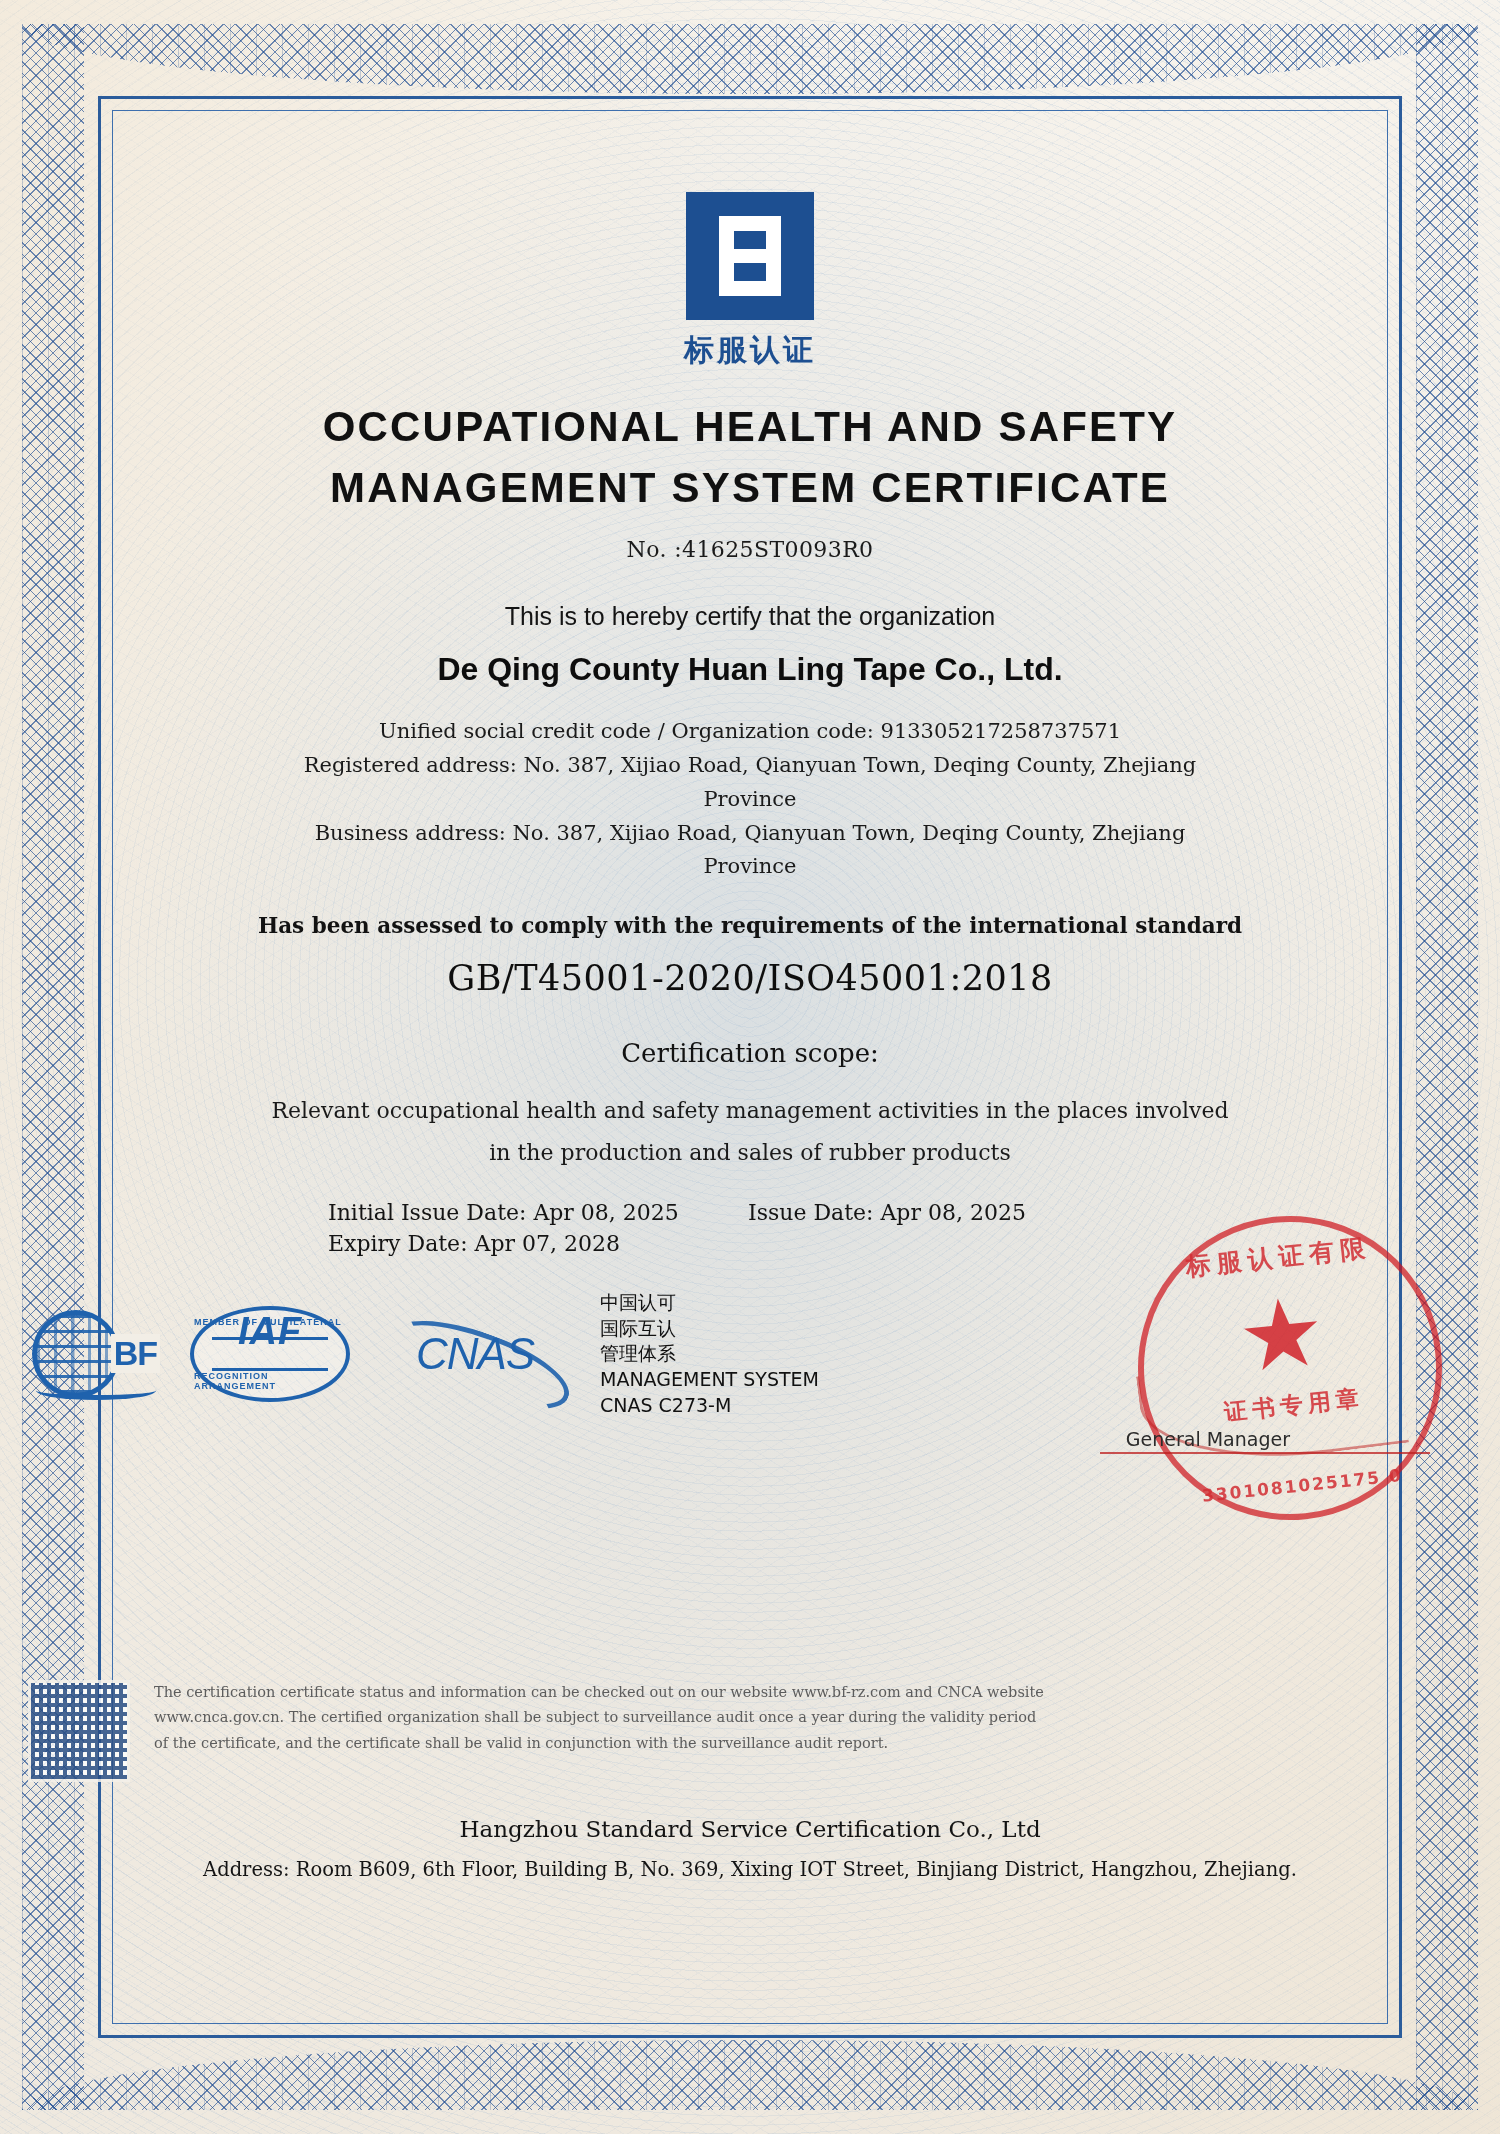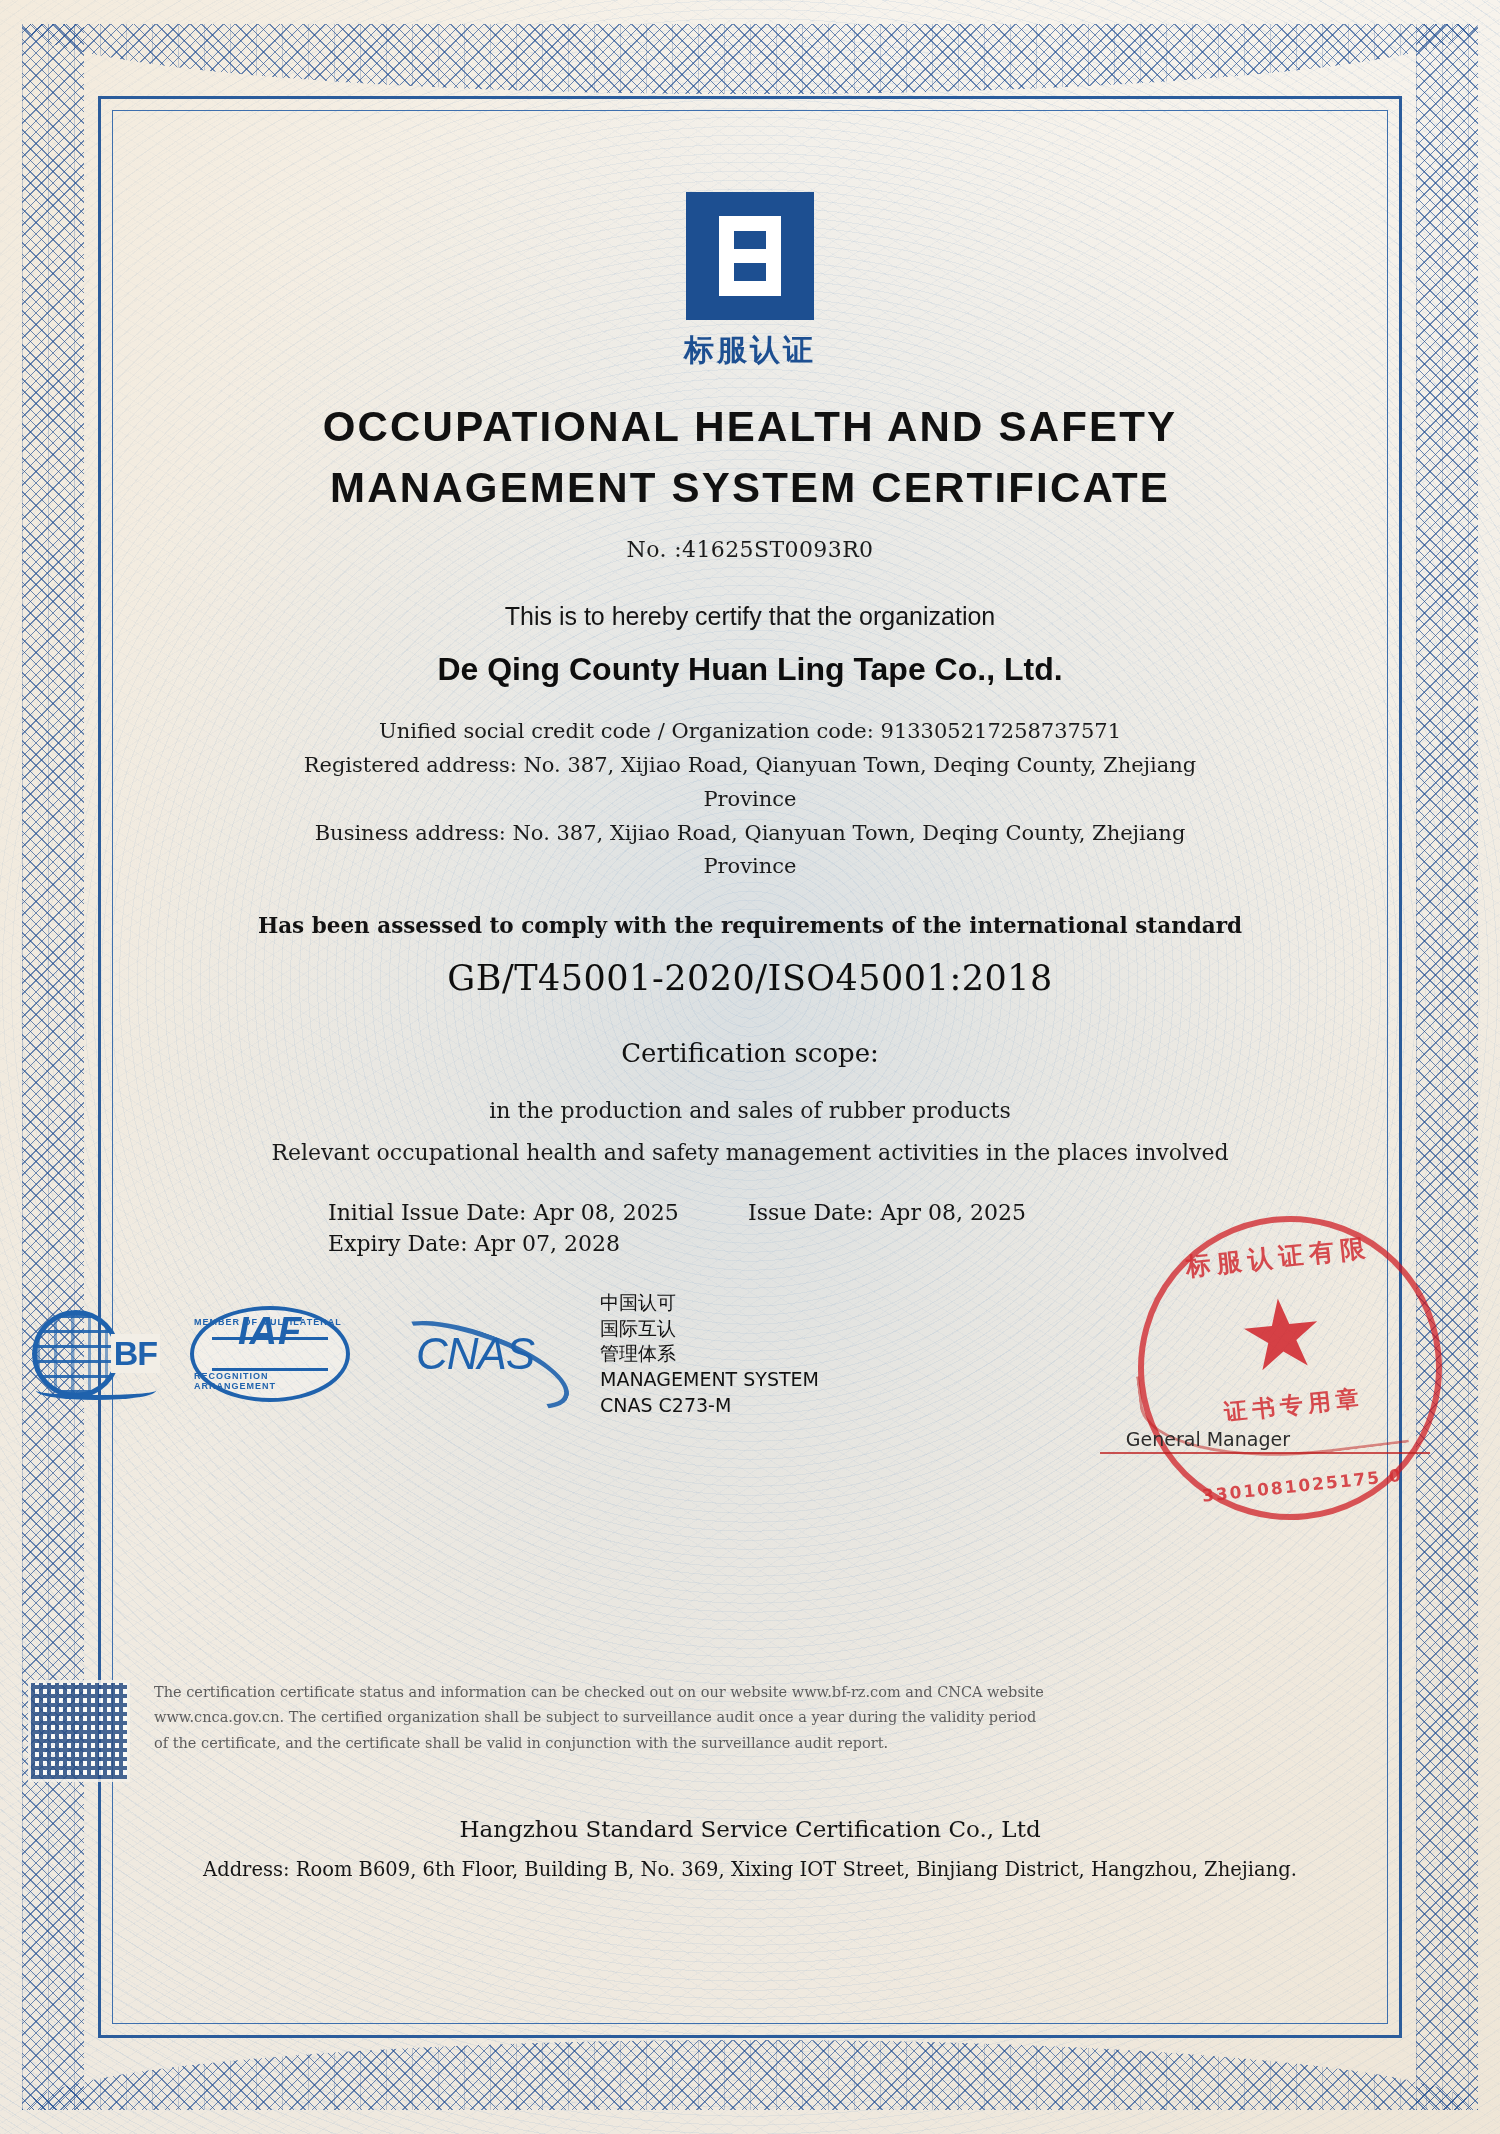--- a/index.html
+++ b/index.html
@@ -482,22 +482,22 @@
       <div class="line">Province</div>
     </div>
 
     <div class="assessed">Has been assessed to comply with the requirements of the international standard</div>
 
     <div class="standard">GB/T45001-2020/ISO45001:2018</div>
 
     <div class="scope-title">Certification scope:</div>
 
     <div class="scope-text">
+      <div>Relevant occupational health and safety management activities in the places involved</div>
       <div>in the production and sales of rubber products</div>
-      <div>Relevant occupational health and safety management activities in the places involved</div>
     </div>
 
     <div class="dates">
       <div class="row">
         <div class="c1">Initial Issue Date: Apr 08, 2025</div>
         <div class="c2">Issue Date: Apr 08, 2025</div>
       </div>
       <div class="row">
         <div class="c1">Expiry Date: Apr 07, 2028</div>
       </div>

